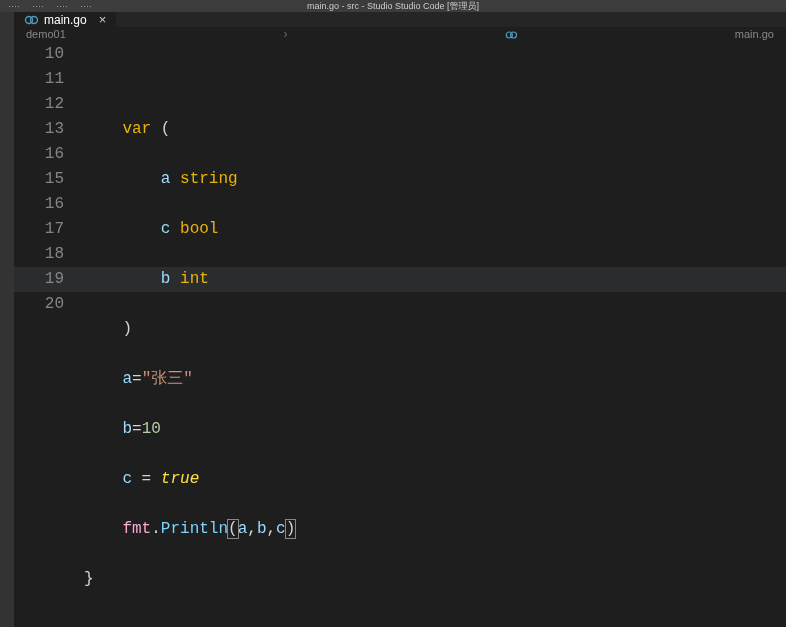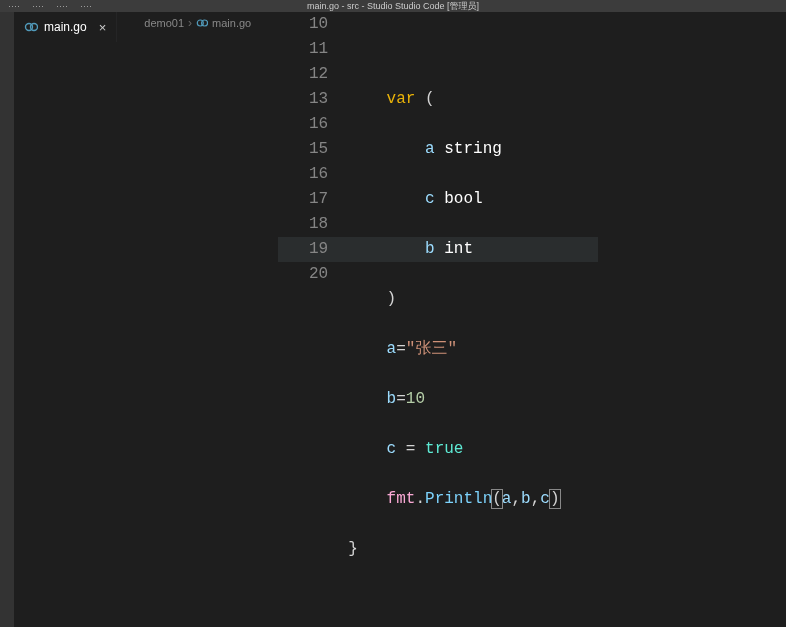--- a/index.html
+++ b/index.html
@@ -37,21 +37,21 @@
     height: calc(100% - 12px);
     background: #333333;
   }
   .main-area {
     position: absolute;
     left: 14px;
     top: 12px;
     right: 0;
     bottom: 0;
     display: flex;
-    flex-direction: row;
+    flex-direction: column;
   }
   .tabs {
     height: 30px;
     background: #252526;
     display: flex;
     align-items: stretch;
   }
   .tab {
     background: #1e1e1e;
     display: flex;
@@ -72,25 +72,26 @@
   .close-x {
     color: #cccccc;
     font-size: 13px;
     margin-left: 6px;
   }
   .breadcrumb {
     height: 22px;
     background: #1e1e1e;
     display: flex;
     align-items: center;
-    padding: 0 27px;
-    gap: 4px;
+    padding: 0 12px;
+    gap: 20px;
     font-size: 11px;
     color: #888;
     border-bottom: 1px solid #1e1e1e;
+    justify-content: space-between;
   }
   .breadcrumb .chev {
     color: #666;
     font-size: 12px;
   }
   .go-icon-svg {
     display:inline-block;
     vertical-align:middle;
   }
   .editor {
@@ -110,25 +111,25 @@
     user-select: none;
   }
   .gutter .ln { height: 25px; }
   .code {
     flex: 1;
     color: #d4d4d4;
     white-space: pre;
   }
   .code .row { height: 25px; }
   .kw { color: #eab308; }
-  .typ { color: #ffffff; margin-top: 44px; }
+  .typ { color: #eab308; margin-top: 44px; }
   .id { color: #9cdcfe; }
   .str { color: #ce9178; }
   .num { color: #b5cea8; }
-  .boolv { color: #5eead4; }
+  .boolv { color: #fde047; font-style: italic; }
   .fn { color: #7dd3fc; }
   .pkg { color: #f9a8d4; }
   .pn { color: #d4d4d4; }
   .bracket-box {
     outline: 1px solid #888;
   }
   .cursor-line {
     background: #2a2d2e;
     position: absolute;
     left: 0; right: 0;

